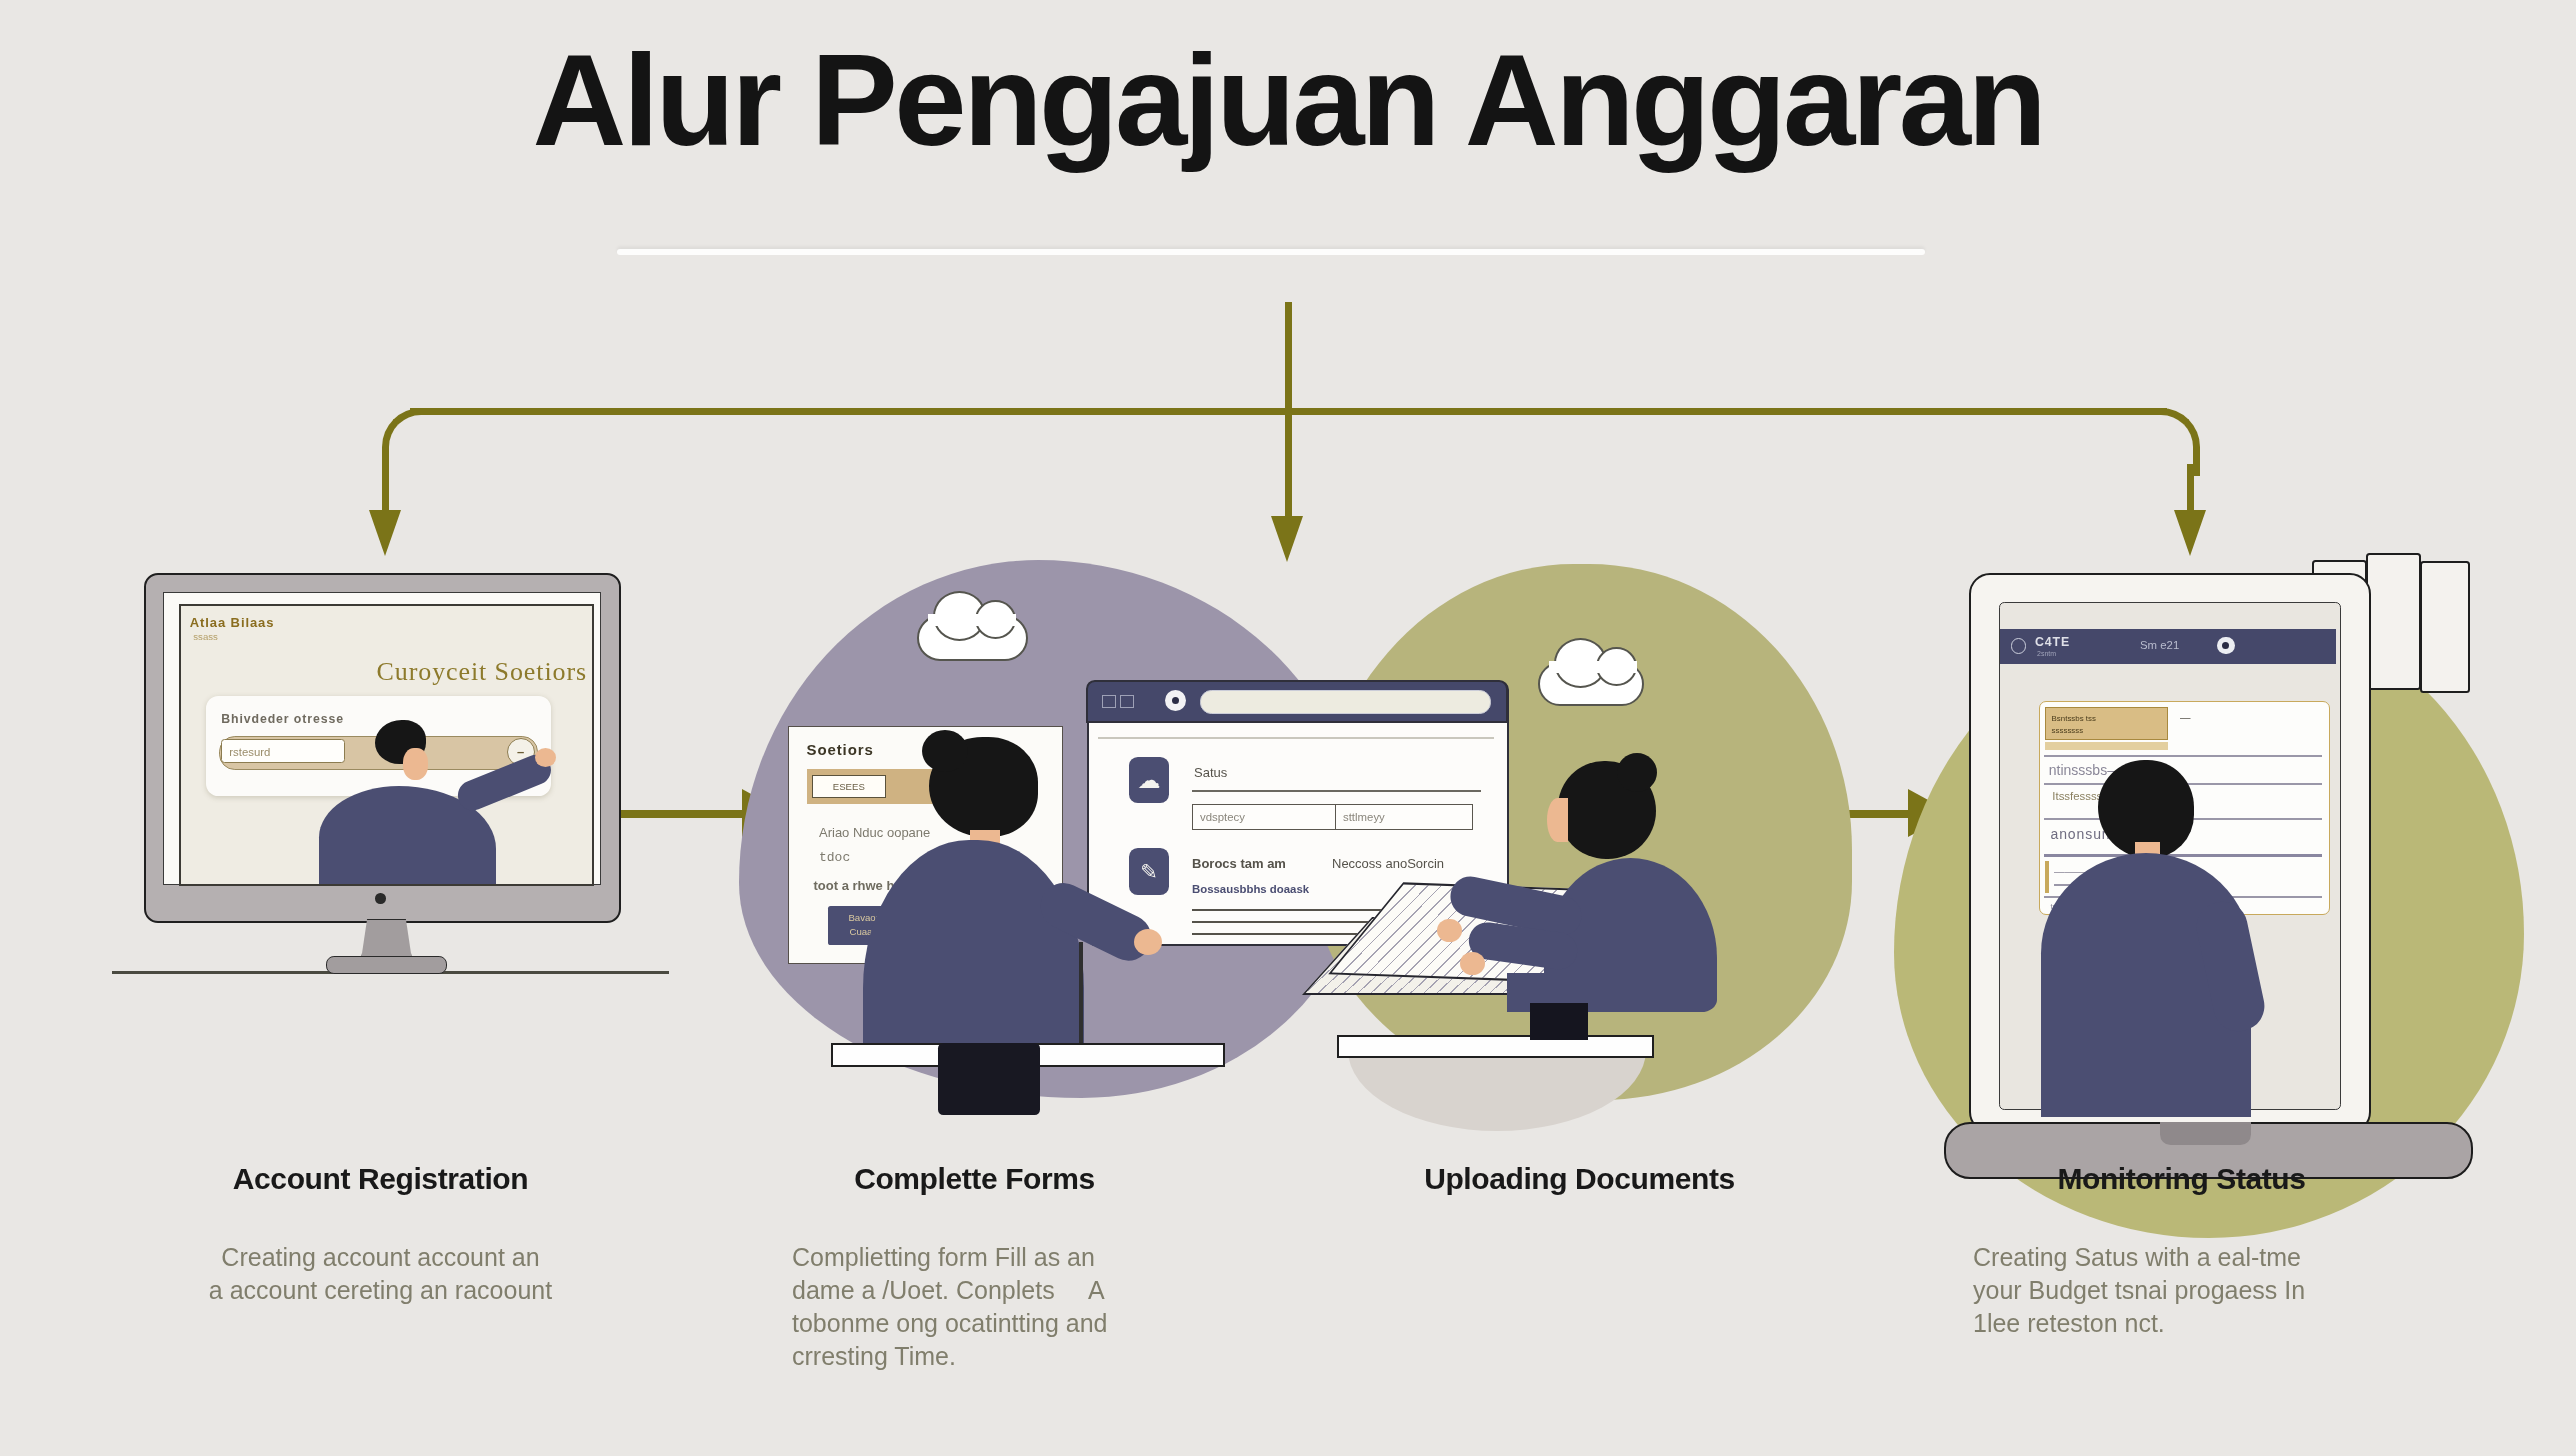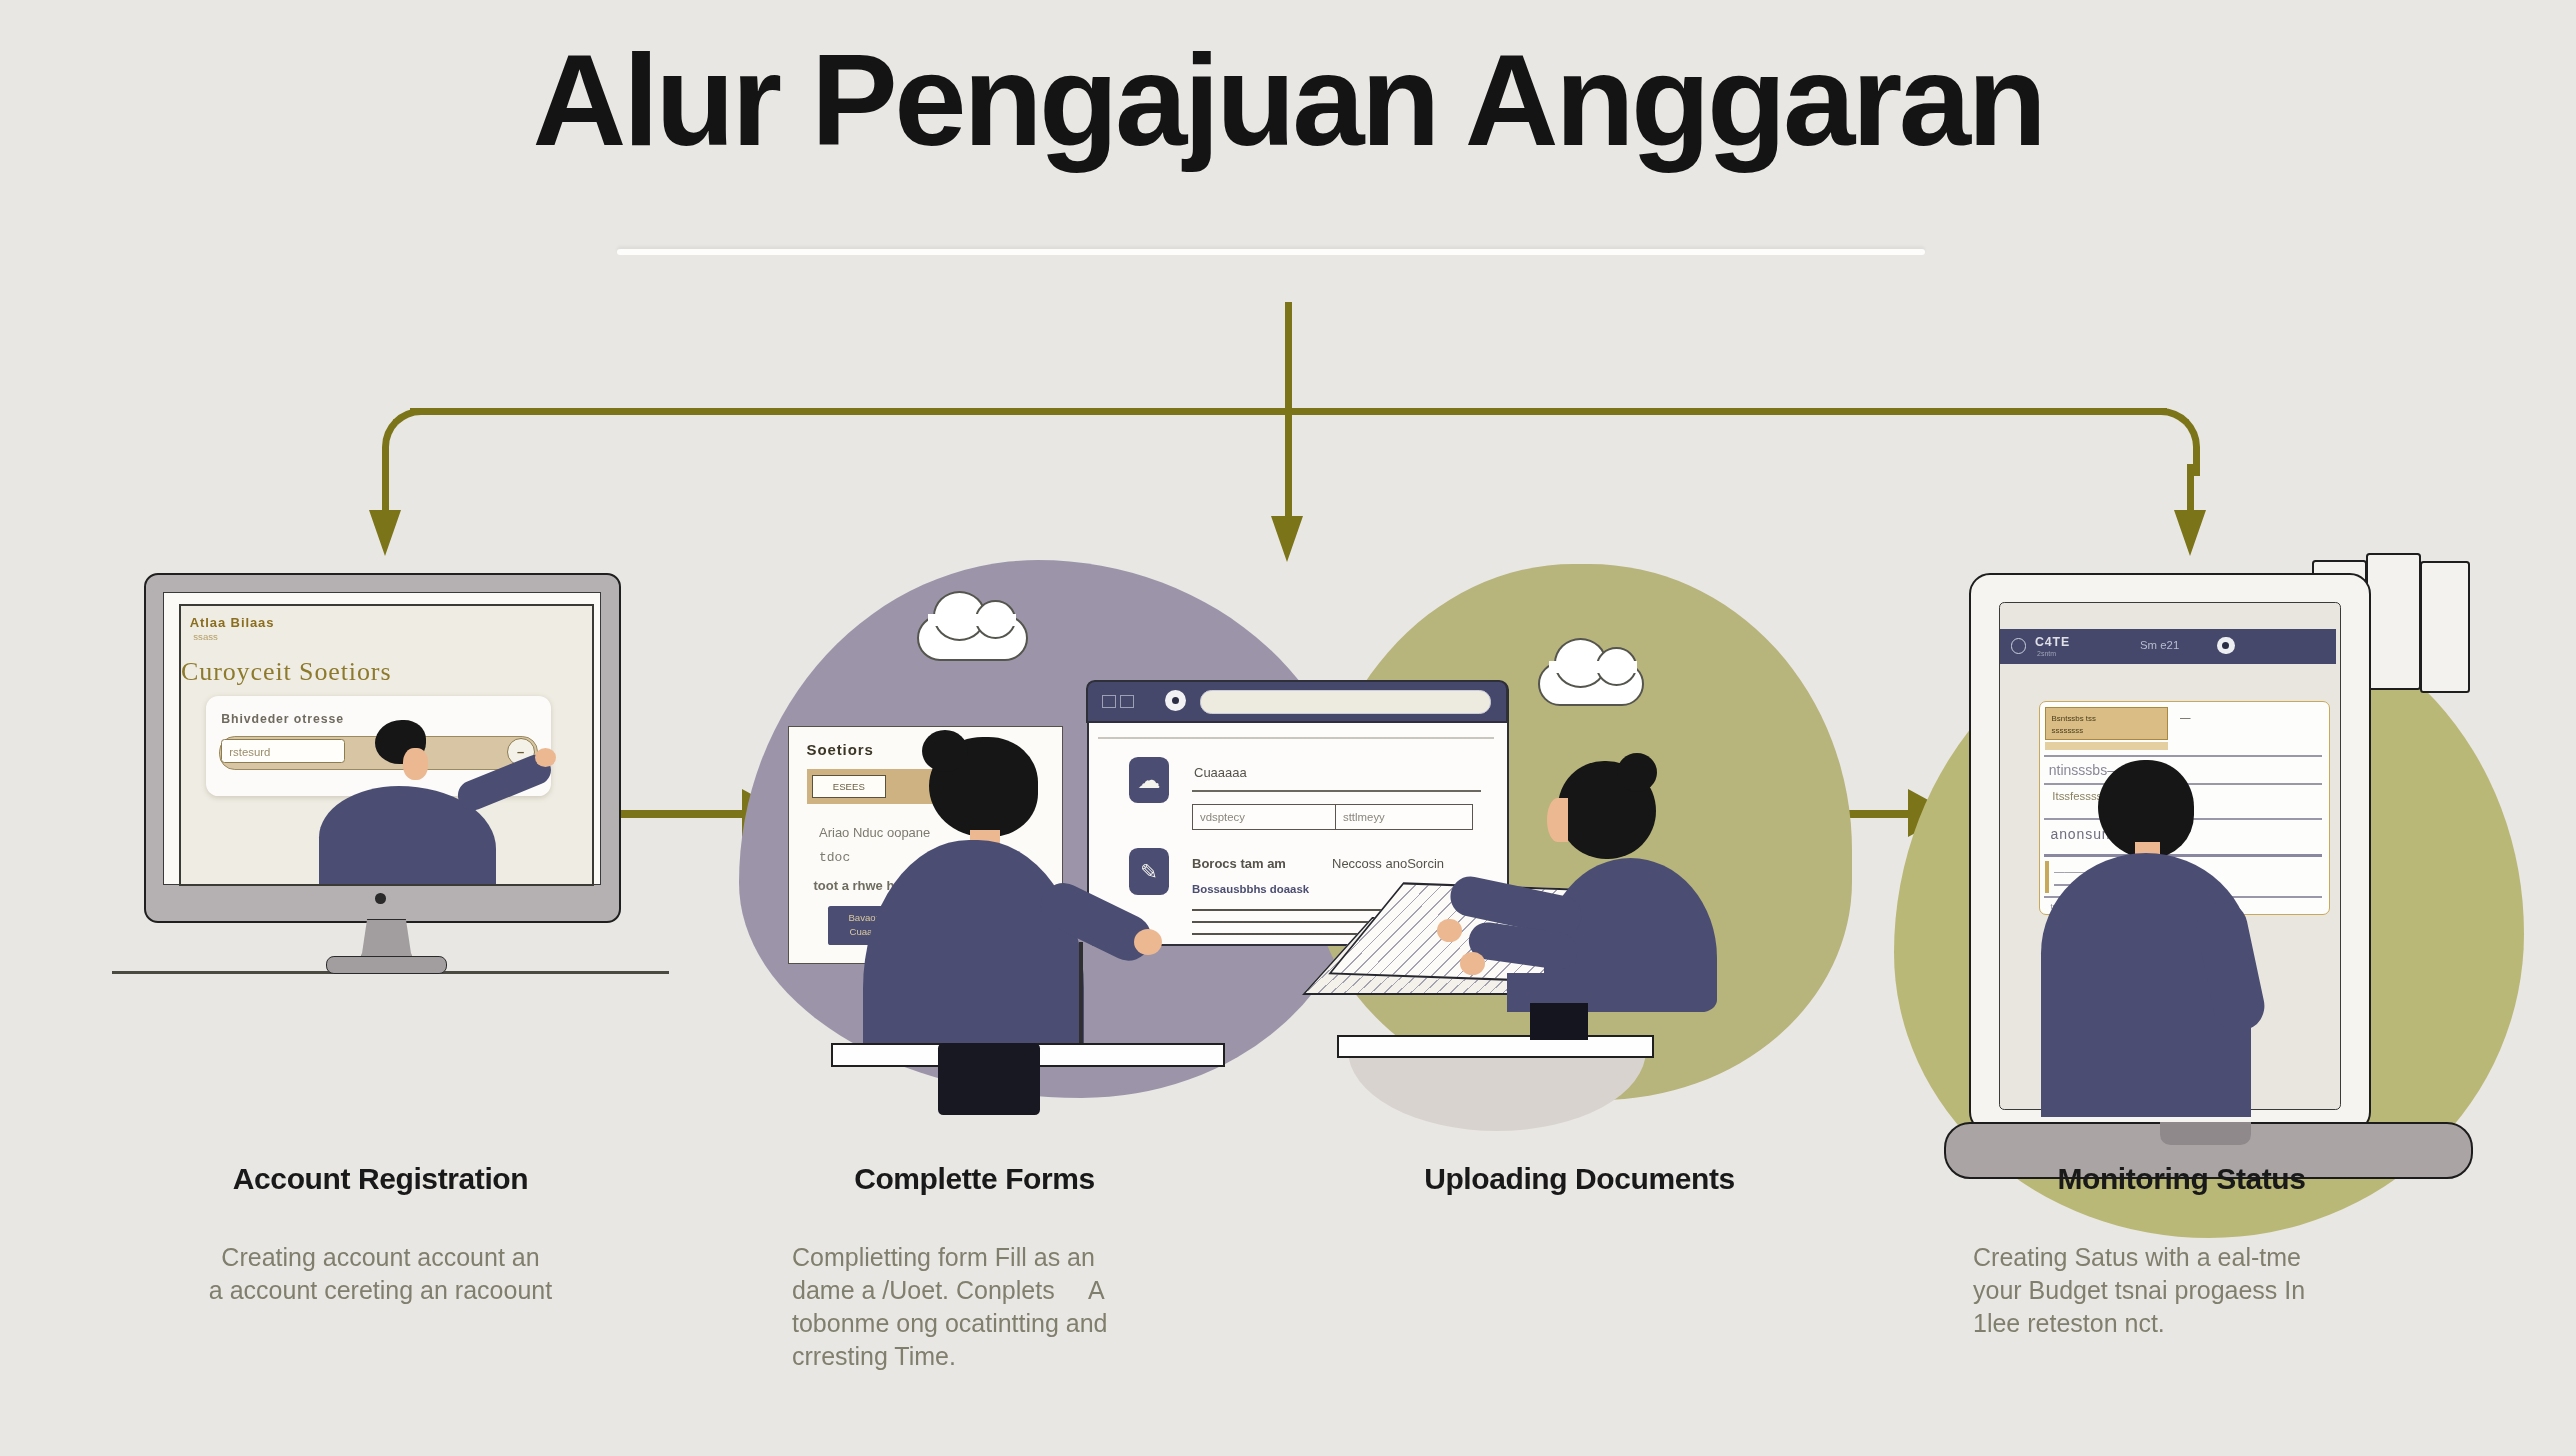--- a/index.html
+++ b/index.html
@@ -48,21 +48,21 @@
 
   
   #ground1{left:112px;top:971px;width:557px;height:2.6px;background:#4a4a40;}
   #monitor{left:144px;top:573px;width:473px;height:346px;background:#b5b0b1;
     border:2.6px solid #1f1f1f;border-radius:14px;}
   #monitor-screen{left:163px;top:592px;width:436px;height:291px;background:#fbfaf7;border:1.8px solid #3a3a3a;}
   #screen1-inner{left:179px;top:604px;width:411px;height:278px;background:#efece3;
     border:2.6px solid #3c3a35;overflow:hidden;}
   #screen1-badge1{left:8.8px;top:8.8px;font-size:13px;font-weight:bold;color:#8a6d1f;letter-spacing:0.9px;}
   #screen1-badge2{left:12.3px;top:24.5px;font-size:9.6px;color:#b5a06a;}
-  #screen1-heading{left:0;top:51px;width:406px;text-align:left;font-family:"Liberation Serif",serif;
+  #screen1-heading{left:0;top:51px;width:406px;text-align:right;font-family:"Liberation Serif",serif;
     font-size:26px;color:#8d7a2c;letter-spacing:0.9px;}
   #screen1-card{left:24.5px;top:90px;width:345px;height:100px;background:#fcfbf9;border-radius:12.3px;
     box-shadow:0 1.8px 5.3px rgba(120,110,80,0.25);}
   #screen1-field-label{left:15.8px;top:15.8px;font-size:12.3px;font-weight:bold;color:#6f6a5f;letter-spacing:0.9px;}
   #screen1-bar{left:13px;top:40px;width:317px;height:31.5px;background:#d8c5a4;border:0.9px solid #9a8a60;
     border-radius:15.8px;}
   #screen1-input{left:1.8px;top:1.8px;width:124px;height:24.5px;background:#fffefb;border:0.9px solid #8c7c50;
     border-radius:3.5px;font-size:11.4px;color:#9a8c6a;line-height:24.5px;padding-left:7px;box-sizing:border-box;}
   #screen1-circle-btn{right:1.8px;top:0.9px;width:28px;height:28px;background:#f4f1e8;border:1.8px solid #8c7c50;
     border-radius:50%;text-align:center;line-height:26px;font-size:13px;font-weight:bold;color:#6b5c34;box-sizing:border-box;}
@@ -311,21 +311,21 @@
     <div id="browser-titlebar" class="abs">
       <i id="browser-sq1" class="win-sq"></i>
       <i id="browser-sq2" class="win-sq"></i>
       <div id="browser-circle" class="abs">
           <i></i>
         </div>
       <div id="browser-address" class="abs"></div>
     </div>
     <div id="browser-divider" class="abs"></div>
     <div id="browser-icon1" class="abs form-icon">☁</div>
-    <div id="browser-label1" class="abs browser-label">Cuaaaaa</div>
+    <div id="browser-label1" class="abs browser-label">Satus</div>
     <div id="browser-underline1" class="abs"></div>
     <div id="browser-input1" class="abs browser-input">vdsptecy</div>
     <div id="browser-input2" class="abs browser-input">sttlmeyy</div>
     <div id="browser-icon2" class="abs form-icon">✎</div>
     <div id="browser-label2" class="abs browser-label">Borocs tam am</div>
     <div id="browser-label2b" class="abs browser-label">Neccoss anoSorcin</div>
     <div id="browser-note" class="abs">Bossausbbhs doaask</div>
     <div id="browser-line1" class="abs browser-line"></div>
     <div id="browser-line2" class="abs browser-line"></div>
     <div id="browser-line3" class="abs browser-line"></div>

